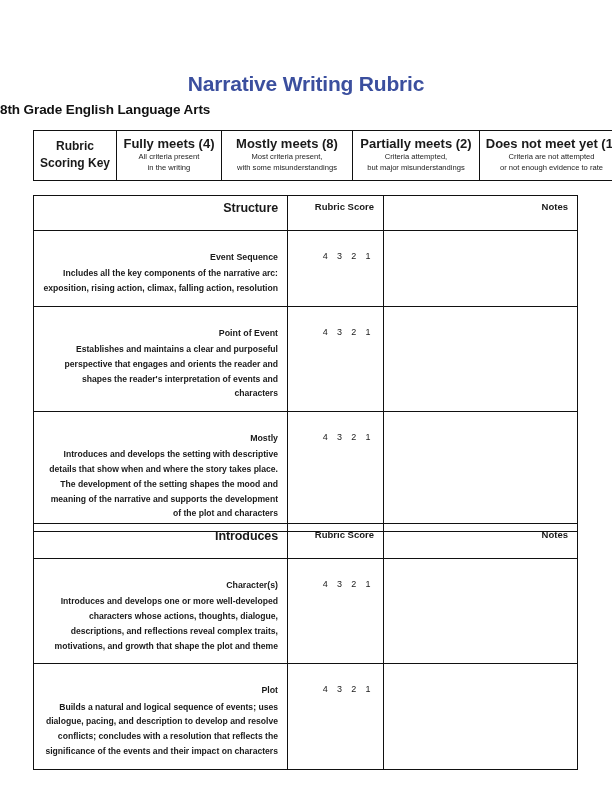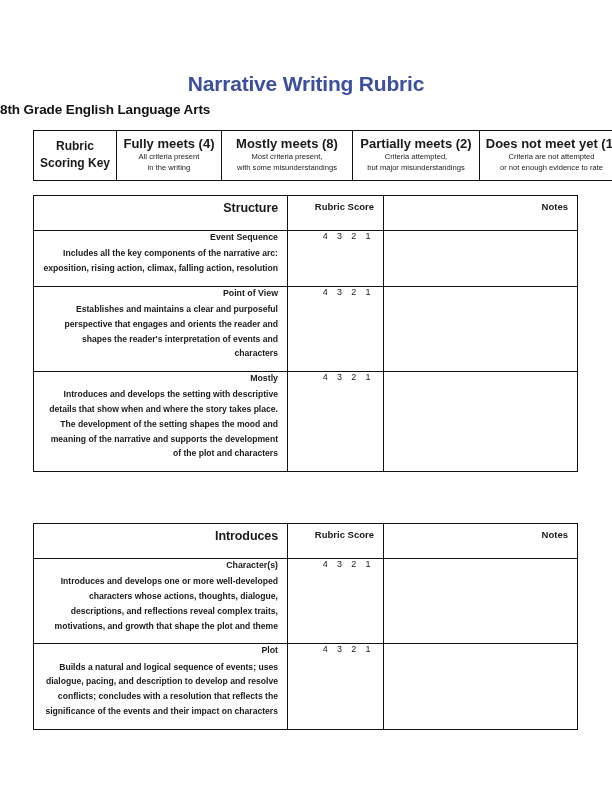--- a/index.html
+++ b/index.html
@@ -103,21 +103,21 @@
   }
   .sec-title {
     font-size: 12.5px;
     letter-spacing: -0.1px;
   }
   .col-score, .col-notes {
     font-size: 9.5px;
     text-align: center;
   }
   .rubric-table tbody td {
-    padding: 0 9px 10px 9px;
+    padding: 20px 9px 10px 9px;
   }
   .crit-name {
     font-size: 8.8px;
     font-weight: bold;
     margin-bottom: 2px;
     line-height: 1.5;
   }
   .crit-desc {
     font-size: 8.6px;
     font-weight: bold;
@@ -199,21 +199,21 @@
       <tr>
         <td>
           <div class="crit-name">Event Sequence</div>
           <div class="crit-desc">Includes all the key components of the narrative arc: exposition, rising action, climax, falling action, resolution</div>
         </td>
         <td class="score-cell">4  3  2  1</td>
         <td class="notes-cell"></td>
       </tr>
       <tr>
         <td>
-          <div class="crit-name">Point of View</div>
+          <div class="crit-name">Point of Event</div>
           <div class="crit-desc">Establishes and maintains a clear and purposeful perspective that engages and orients the reader and shapes the reader's interpretation of events and characters</div>
         </td>
         <td class="score-cell">4  3  2  1</td>
         <td class="notes-cell"></td>
       </tr>
       <tr>
         <td>
           <div class="crit-name">Mostly</div>
           <div class="crit-desc">Introduces and develops the setting with descriptive details that show when and where the story takes place. The development of the setting shapes the mood and meaning of the narrative and supports the development of the plot and characters</div>
         </td>

